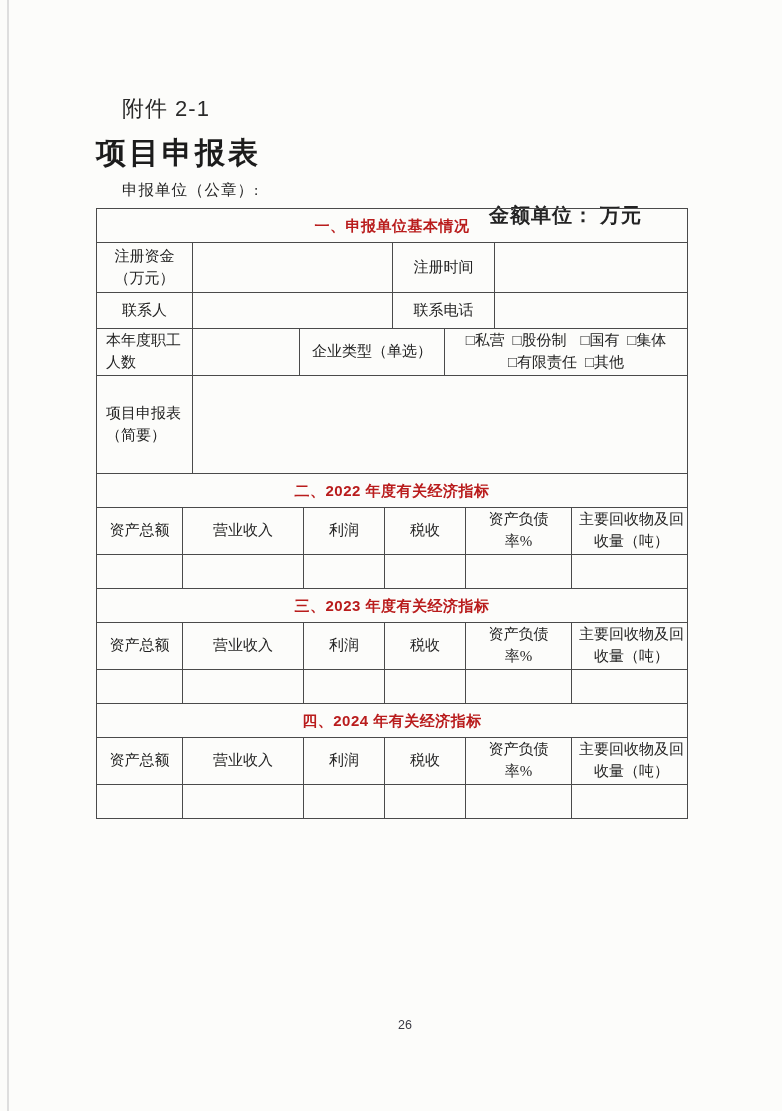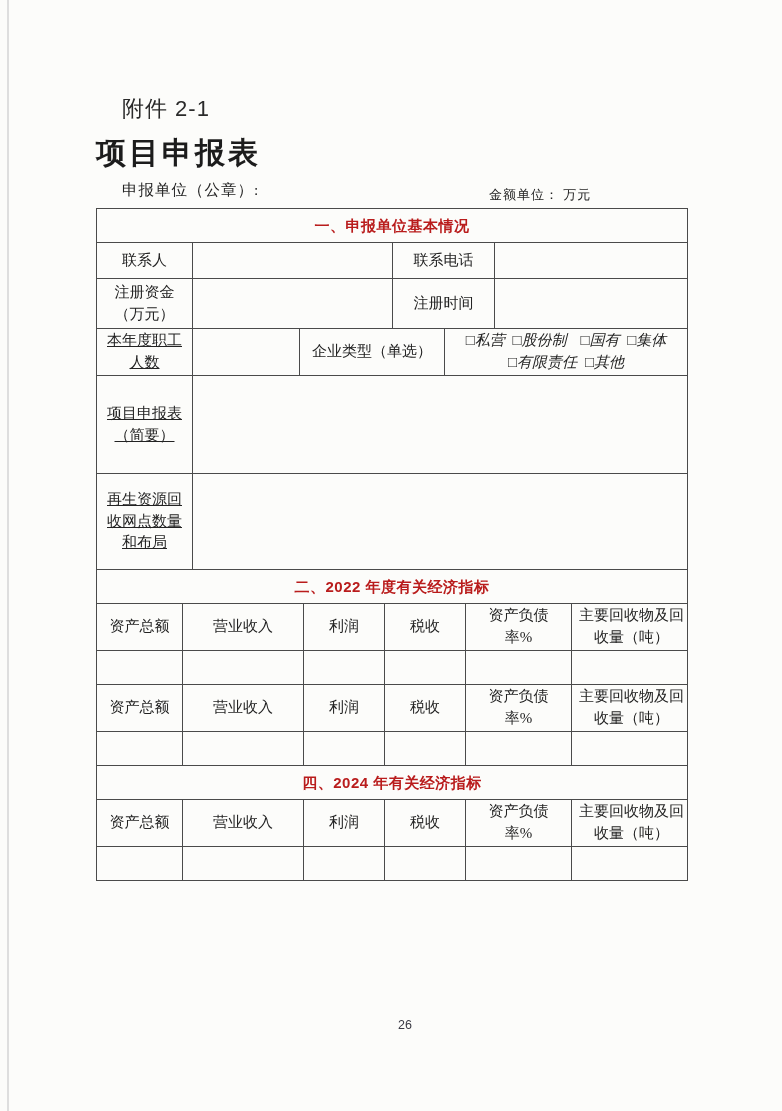--- a/index.html
+++ b/index.html
@@ -24,22 +24,22 @@
   .doc-title{
     position:absolute;left:96px;top:133px;width:680px;
     text-align:left;
     font-size:30px;font-weight:bold;letter-spacing:3px;color:#1c1c1c;
   }
   .meta-applicant{
     position:absolute;left:122px;top:180px;
     font-size:15.5px;letter-spacing:1px;text-align:right;
   }
   .meta-amount{
-    position:absolute;left:489px;top:186px;
-    font-size:13px;letter-spacing:1px;
+    position:absolute;left:489px;top:202px;
+    font-size:20px;letter-spacing:1px;font-weight:bold;
   }
   .form-wrap{
     position:absolute;left:96px;top:208px;width:591px;
   }
   table.grid{
     border-collapse:collapse;table-layout:fixed;width:591px;
     margin-top:-1px;
   }
   table.grid.first{margin-top:0;}
   table.grid td{
@@ -50,24 +50,24 @@
     overflow:hidden;
     word-break:break-all;
   }
   td.sec{
     font-family:"Liberation Sans", sans-serif;
     font-weight:bold;font-size:15.5px;letter-spacing:0.5px;
     color:#b91c1c;
     margin-top:28px;
   }
   .wrap4{display:inline-block;width:63px;text-align:center;}
-  .wrap5{display:inline-block;width:77px;text-align:center;text-decoration:underline;}
+  .wrap5{display:inline-block;width:77px;text-align:left;}
   .wrap7{display:inline-block;width:107px;text-align:center;}
   .blockline{display:block;}
-  .cb-cell{padding:1px 2px;font-style:italic;}
+  .cb-cell{padding:1px 2px;}
   .cb-line{white-space:nowrap;}
   .cb-opt{margin:0 2px;}
   .cb-opt.gap-after{margin-right:8px;}
   .h-sec{height:31px;}
   .h-row1{height:31px;}
   .h-row2{height:47px;}
   .h-row3{height:33px;}
   .h-addr{height:33px;}
   .h-staff{height:44px;}
   .h-scope{height:95px;}
@@ -99,29 +99,29 @@
           <col style="width:96px">
           <col style="width:200px">
           <col style="width:102px">
           <col style="width:193px">
         </colgroup>
       <tbody>
           <tr>
         <td colspan="4" class="sec h-sec">一、申报单位基本情况</td>
       </tr>
       <tr>
+        <td class="h-row2"><span class="wrap4">注册资金（万元）</span></td>
+        <td></td>
+        <td>注册时间</td>
+        <td></td>
+      </tr>
+      <tr>
         <td class="h-row3">联系人</td>
         <td></td>
         <td>联系电话</td>
-        <td></td>
-      </tr>
-      <tr>
-        <td class="h-row2"><span class="wrap4">注册资金（万元）</span></td>
-        <td></td>
-        <td>注册时间</td>
         <td></td>
       </tr>
     </tbody>
       </table>
 
     <table class="grid">
       <colgroup>
           <col style="width:96px">
           <col style="width:107px">
           <col style="width:145px">
@@ -153,24 +153,20 @@
           <col style="width:96px">
           <col style="width:495px">
         </colgroup>
       <tbody>
           <tr>
         <td class="h-scope">
           <span class="wrap5"><span class="blockline">项目申报表</span><span class="blockline">（简要）</span></span>
         </td>
         <td></td>
       </tr>
-      <tr>
-        <td class="h-recycle"><span class="wrap5">再生资源回收网点数量和布局</span></td>
-        <td></td>
-      </tr>
     </tbody>
       </table>
 
     <table class="grid">
       <colgroup>
           <col style="width:86px">
           <col style="width:121px">
           <col style="width:81px">
           <col style="width:81px">
           <col style="width:106px">
@@ -202,20 +198,23 @@
     <table class="grid">
       <colgroup>
           <col style="width:86px">
           <col style="width:121px">
           <col style="width:81px">
           <col style="width:81px">
           <col style="width:106px">
           <col style="width:116px">
         </colgroup>
       <tbody>
+          <tr>
+            <td colspan="6" class="sec h-sec">三、2023 年度有关经济指标</td>
+          </tr>
       <tr>
         <td class="h-echead">资产总额</td>
         <td>营业收入</td>
         <td>利润</td>
         <td>税收</td>
         <td><span class="wrap4">资产负债率%</span></td>
         <td><span class="wrap7">主要回收物及回收量（吨）</span></td>
       </tr>
       <tr>
         <td class="h-ecempty"></td>

